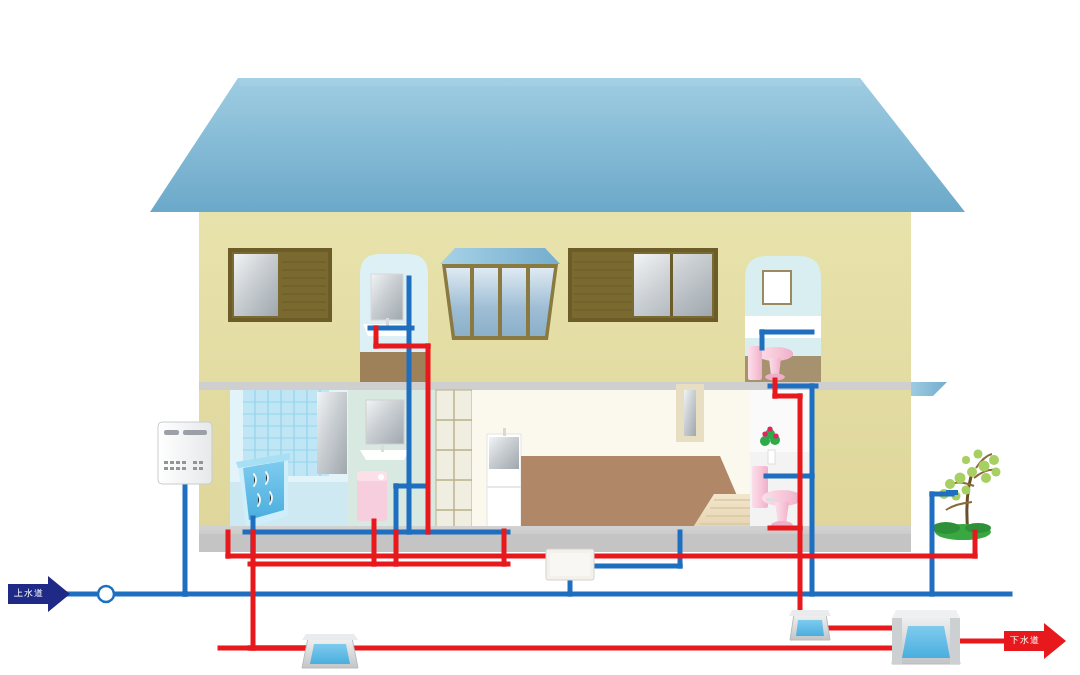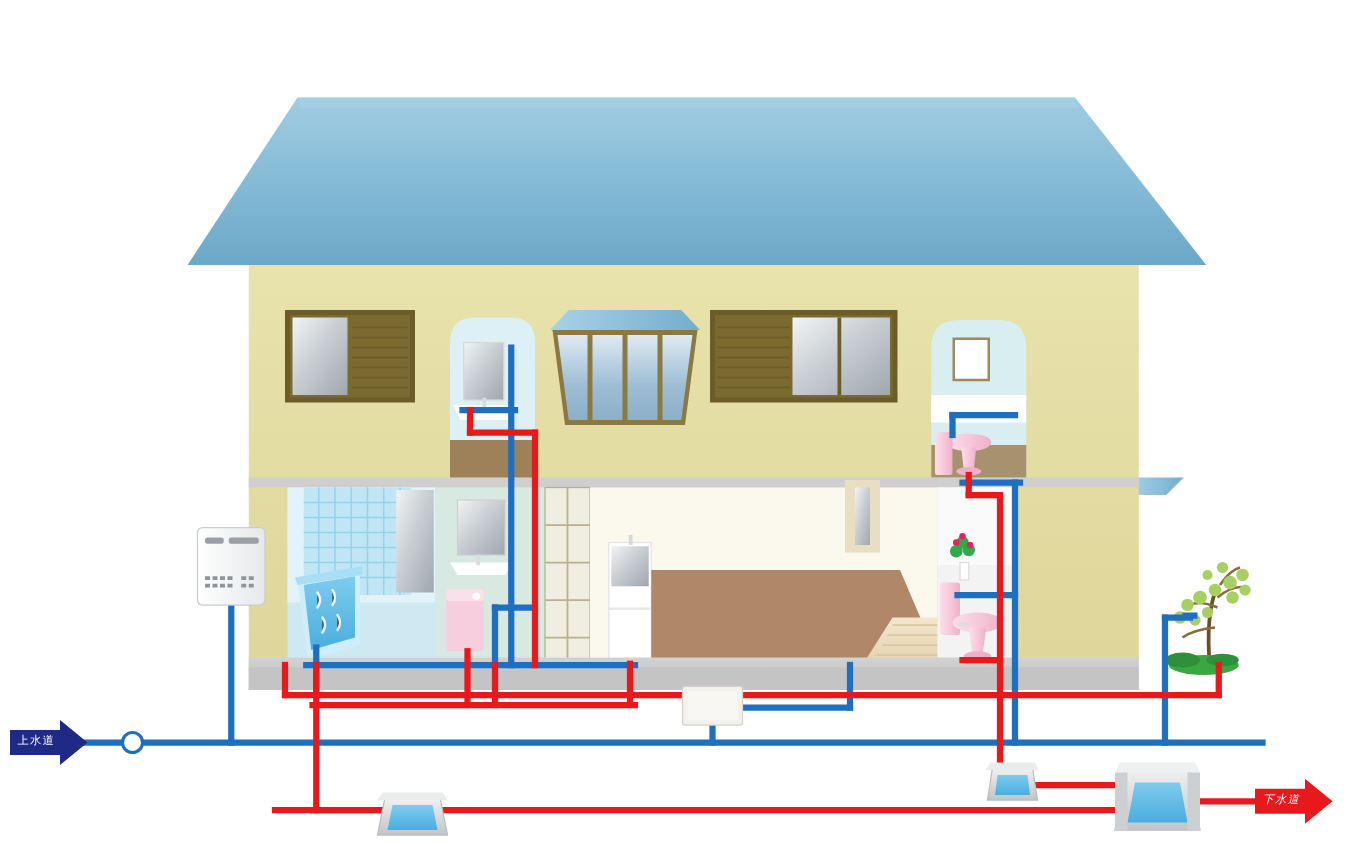--- a/index.html
+++ b/index.html
@@ -422,15 +422,15 @@
   </g>
 
   <g>
     <rect x="946" y="474" width="12" height="5" fill="#1f6fc0"></rect>
   </g>
 
 </svg>
 
 
 <div class="lbl supply-label" style="left:14px; top:573px;">上水道</div>
-<div class="lbl sewer-label" style="left:1010px; top:620px;font-style:italic;">下水道</div>
+<div class="lbl sewer-label" style="left:1010px; top:620px;">下水道</div>
 
 </div>
 
 </body></html>

